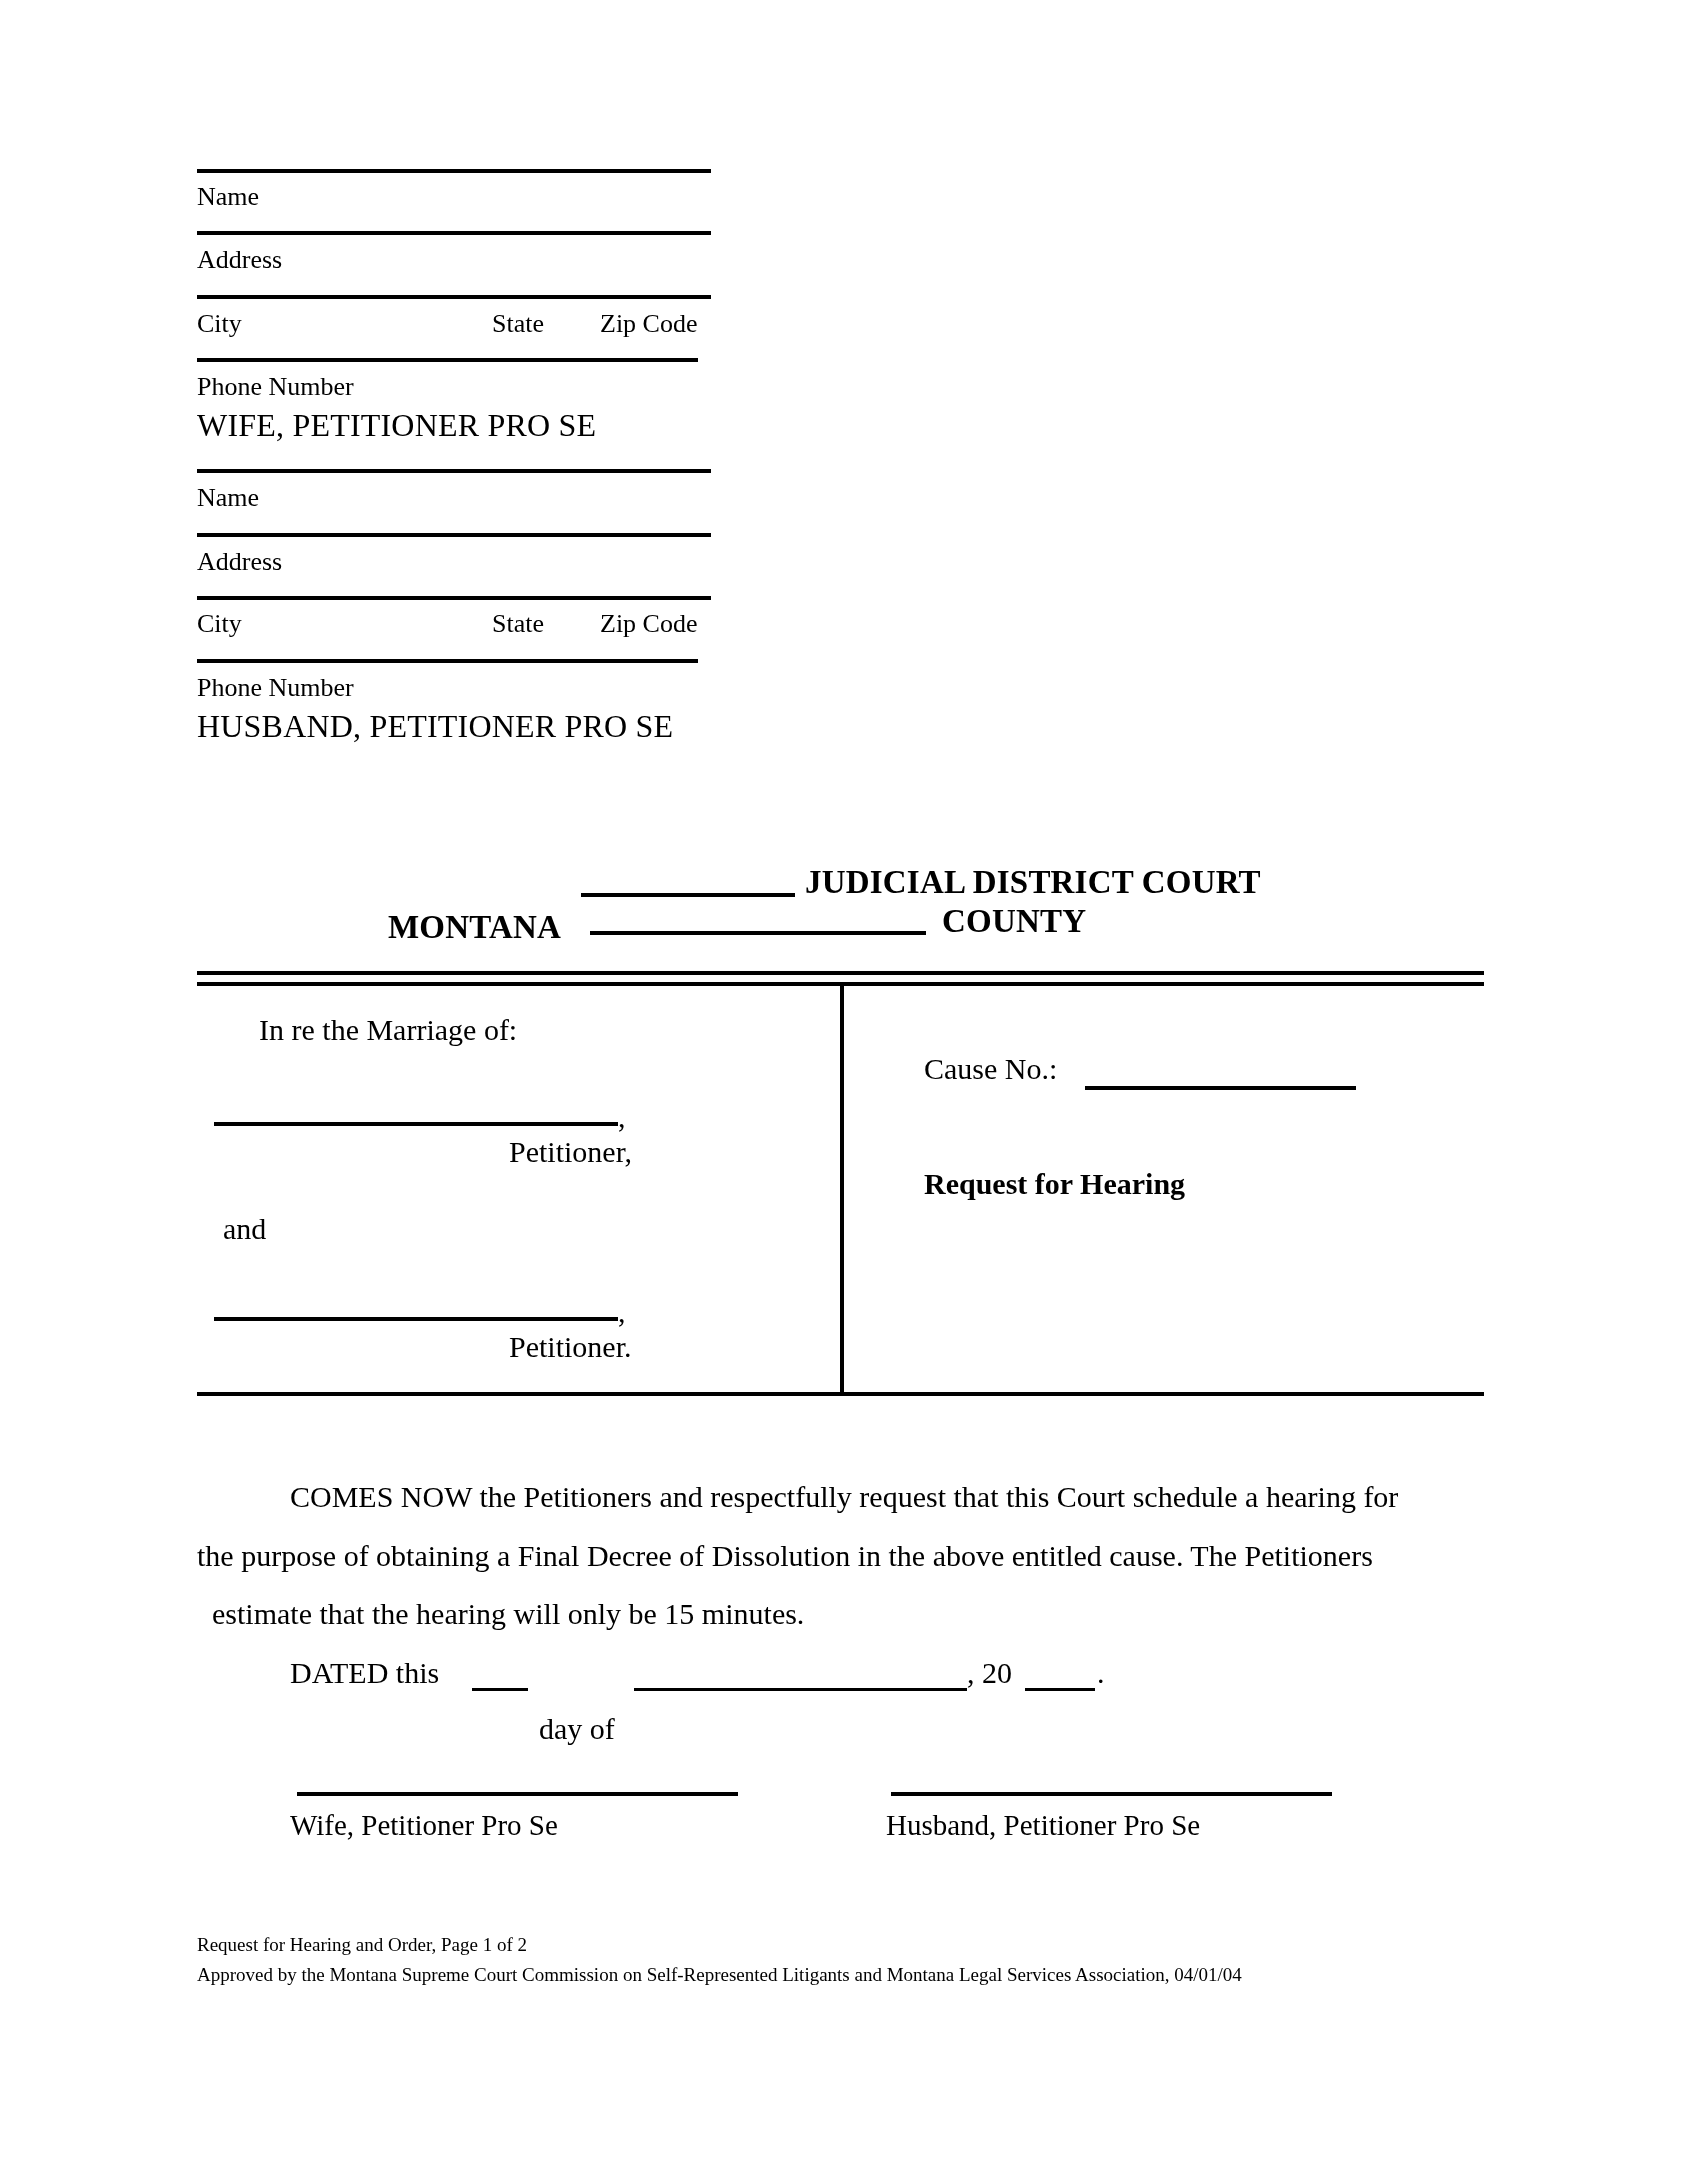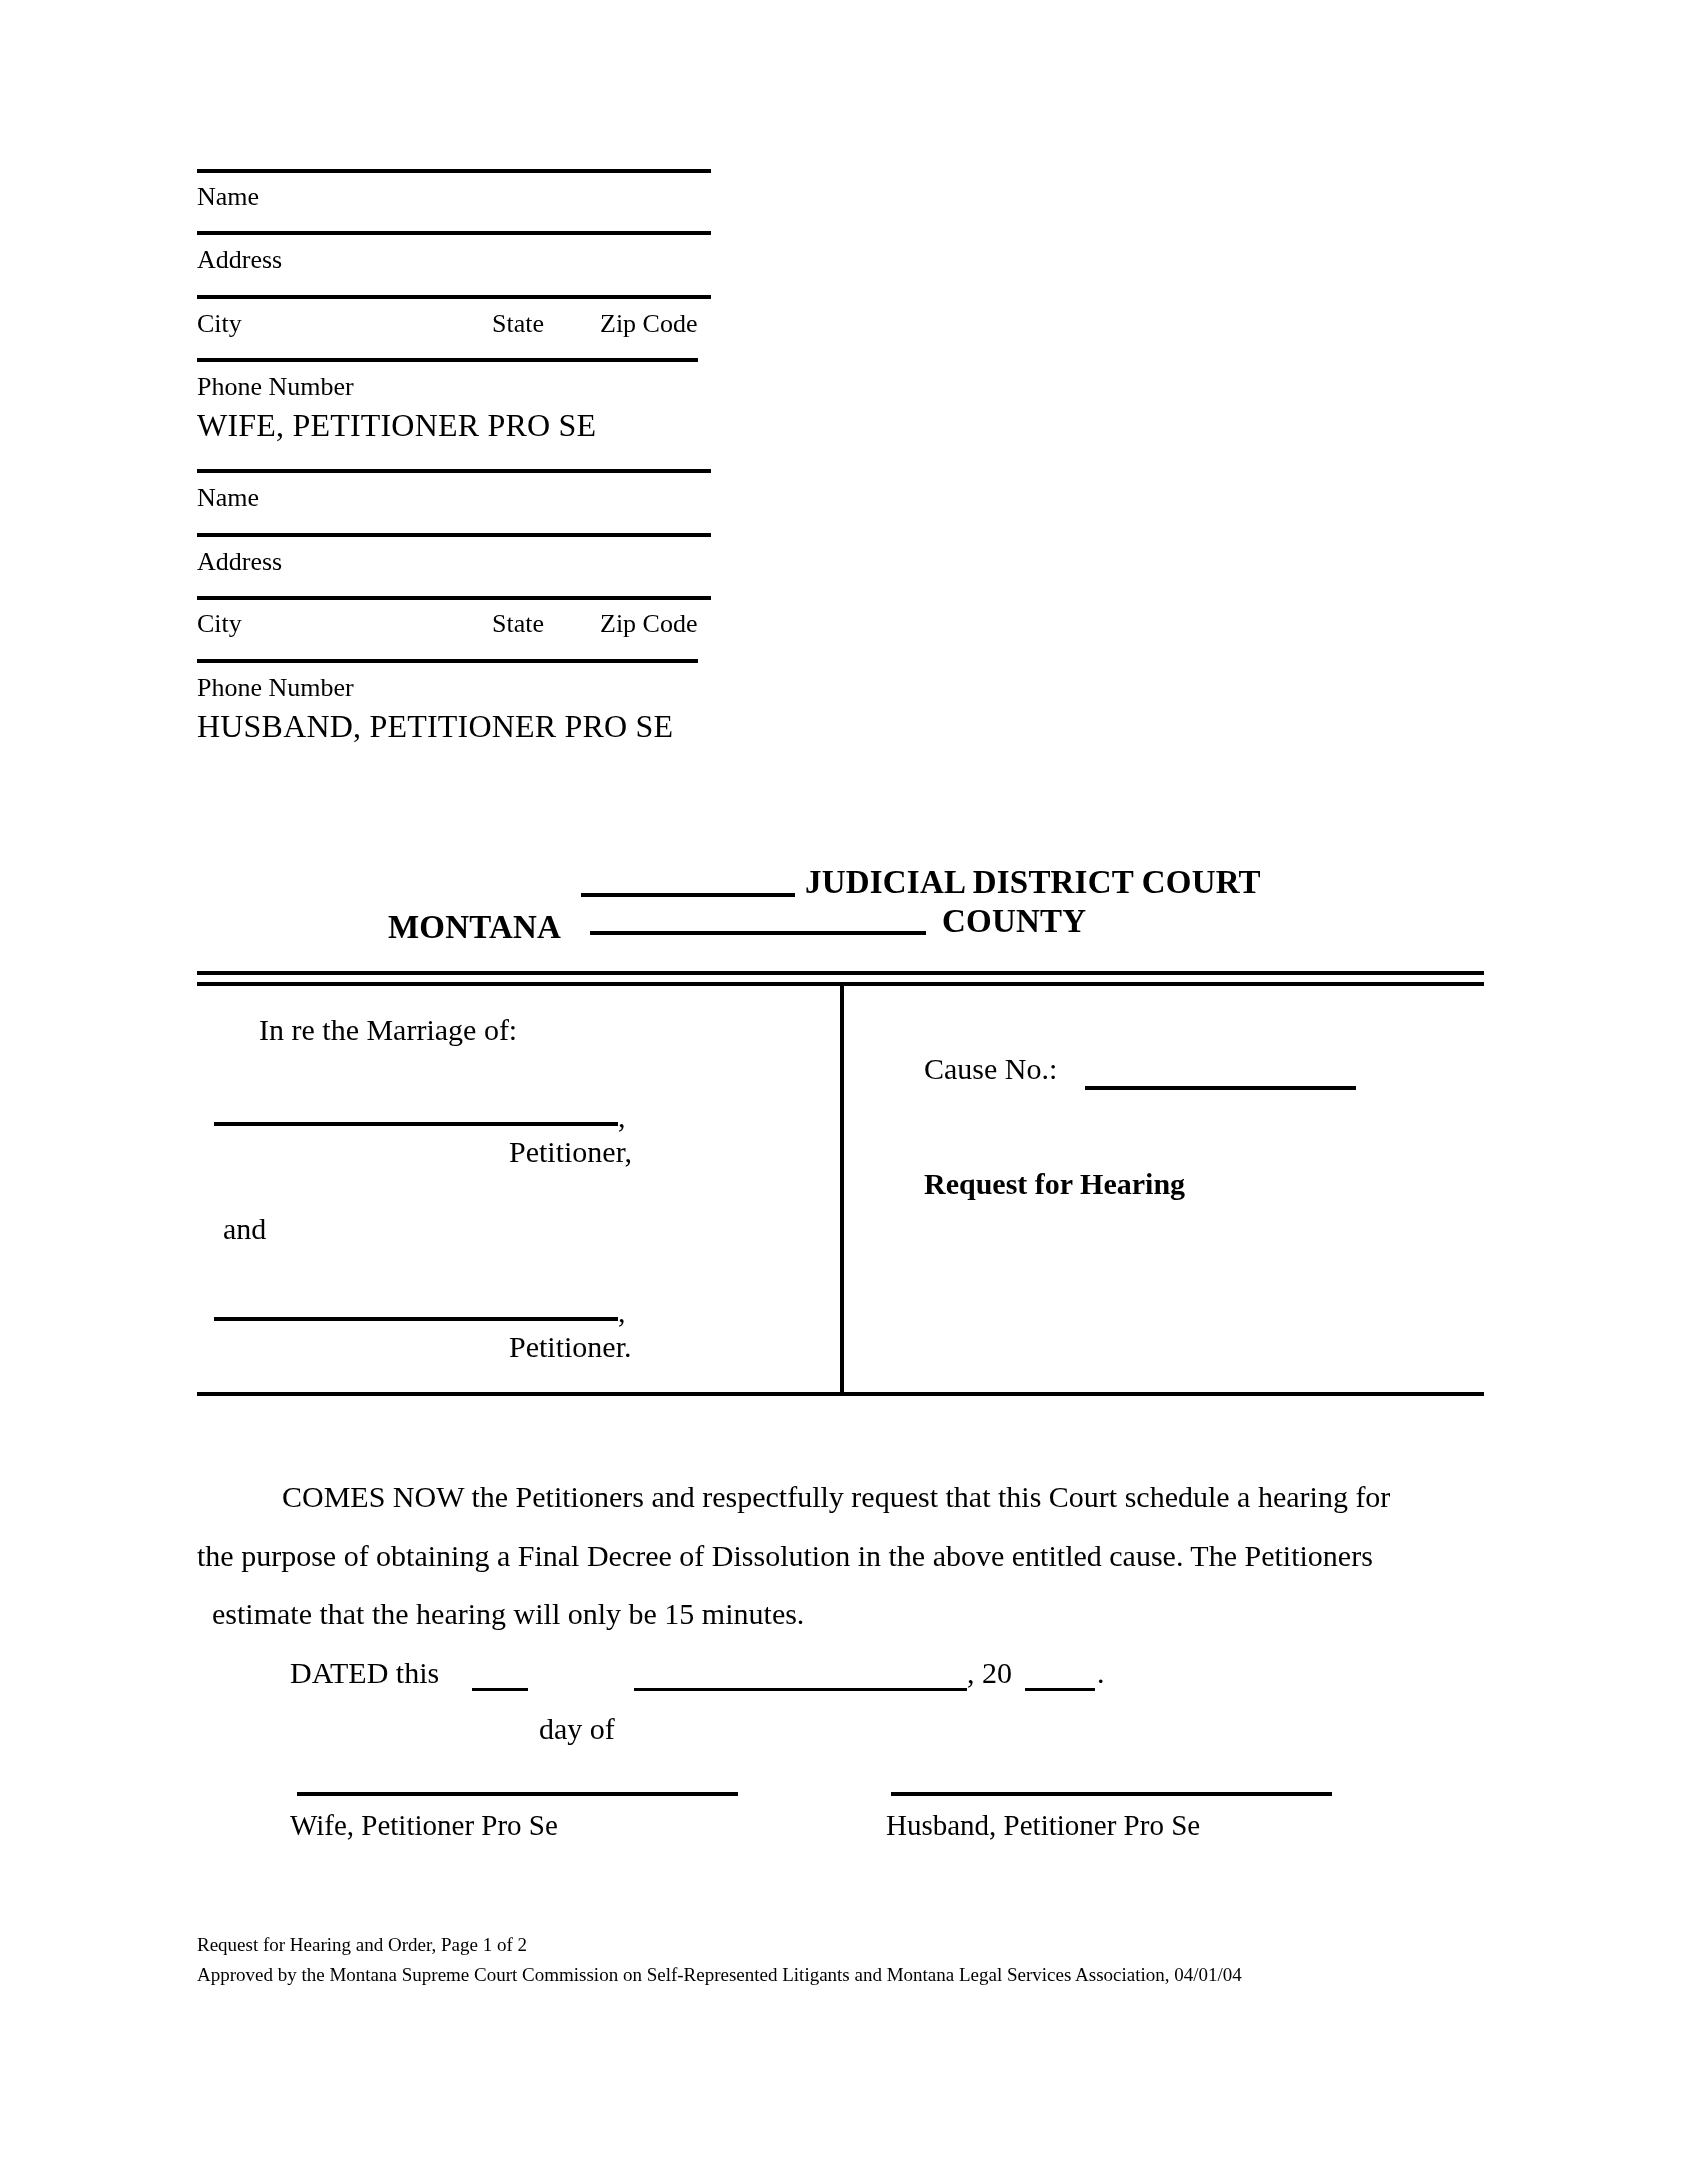--- a/index.html
+++ b/index.html
@@ -159,21 +159,21 @@
 
   <div class="rule" style="left:214px; top:1317px; width:404px;"></div>
   <div class="cap-text" style="left:618px; top:1297px;">,</div>
   <div class="cap-text" style="left:509px; top:1332px;">Petitioner.</div>
 
   <div class="cap-text" style="left:924px; top:1054px;">Cause No.:</div>
   <div class="rule" style="left:1085px; top:1086px; width:271px;"></div>
 
   <div class="cap-text bold" style="left:924px; top:1169px;">Request for Hearing</div>
 
-  <div class="body-line" style="left:282px; top:1482px;">COMES NOW the Petitioners and respectfully request that this Court schedule a hearing for</div>
+  <div class="body-line" style="left:290px; top:1482px;">COMES NOW the Petitioners and respectfully request that this Court schedule a hearing for</div>
   <div class="body-line" style="left:197px; top:1541px;">the purpose of obtaining a Final Decree of Dissolution in the above entitled cause.  The Petitioners</div>
   <div class="body-line" style="left:204px; top:1599px;margin-left:8px;">estimate that the hearing will only be 15 minutes.</div>
 
   <div class="body-line" style="left:290px; top:1658px;font-family:Liberation Serif, serif;">DATED this</div>
   <div class="rule thin" style="left:472px; top:1688px; width:56px;"></div>
   <div class="body-line" style="left:539px; top:1714px;">day of</div>
   <div class="rule thin" style="left:634px; top:1688px; width:333px;"></div>
   <div class="body-line" style="left:967px; top:1658px;">, 20</div>
   <div class="rule thin" style="left:1025px; top:1688px; width:70px;"></div>
   <div class="body-line" style="left:1097px; top:1658px;">.</div>

